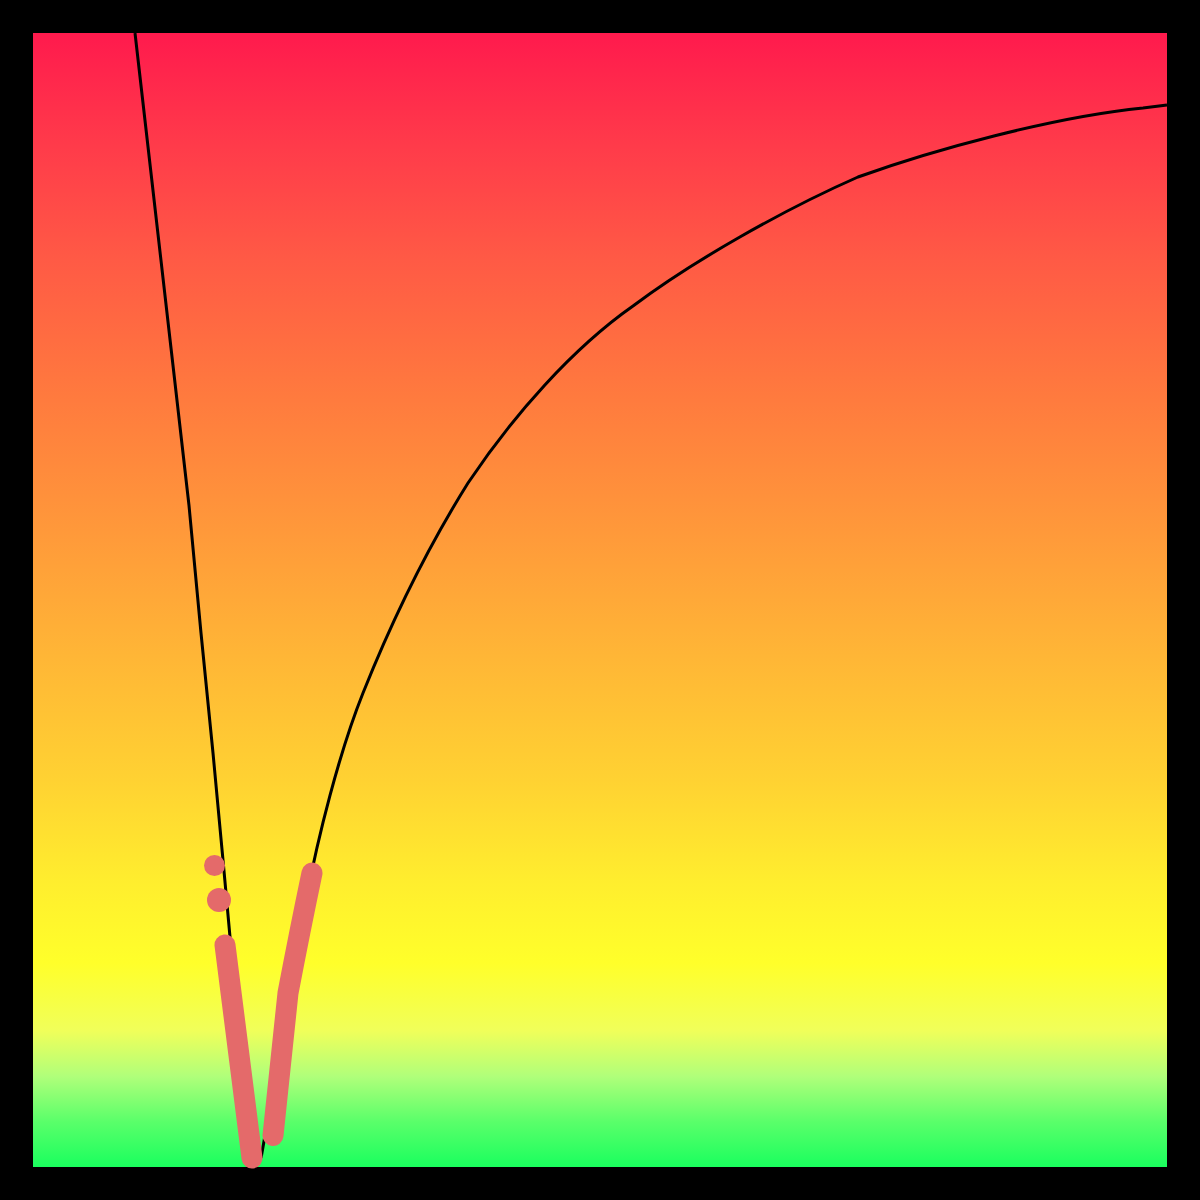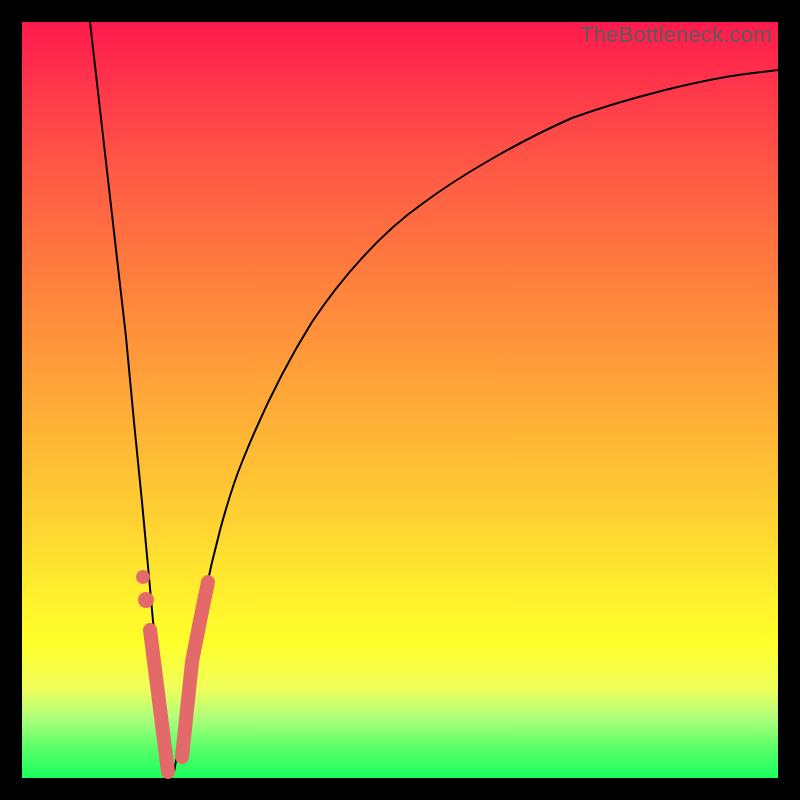--- a/index.html
+++ b/index.html
@@ -74,21 +74,20 @@
     fill: #e46a6a;
     stroke: none;
   }
 </style>
 </head>
 <body>
 
 <div class="frame">
   <div class="plot-area">
 
-    <div class="watermark">TheBottleneck.com</div>
 
     <svg class="curves" viewBox="0 0 756 756" preserveAspectRatio="none">
       <path class="curve" d="M 68 0
                L 80 105
                L 92 210
                L 104 315
                L 112 400
                L 120 480
                L 127 555
                L 132 610

